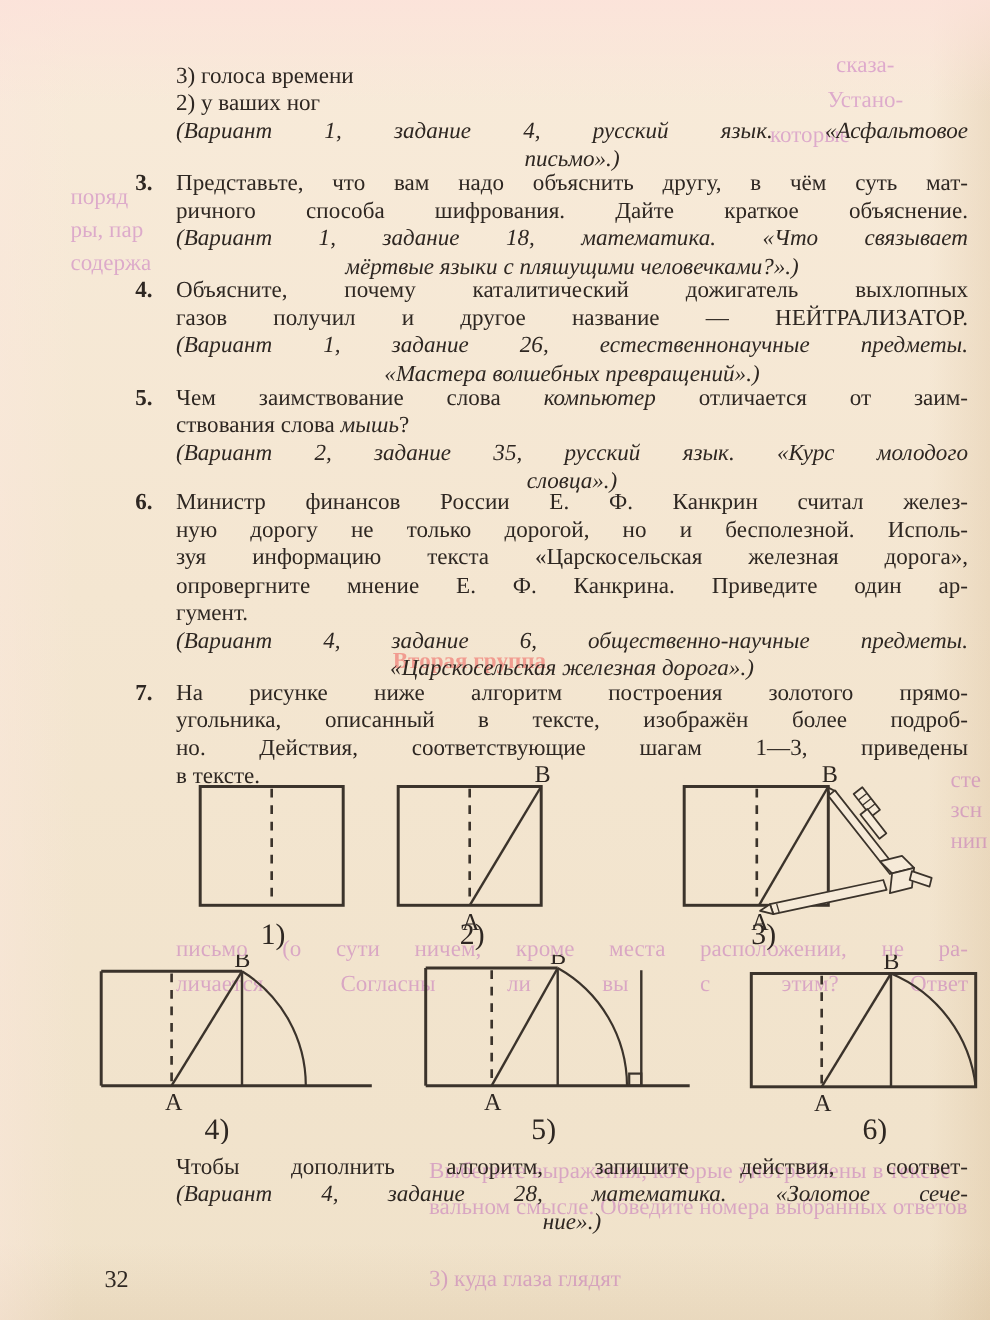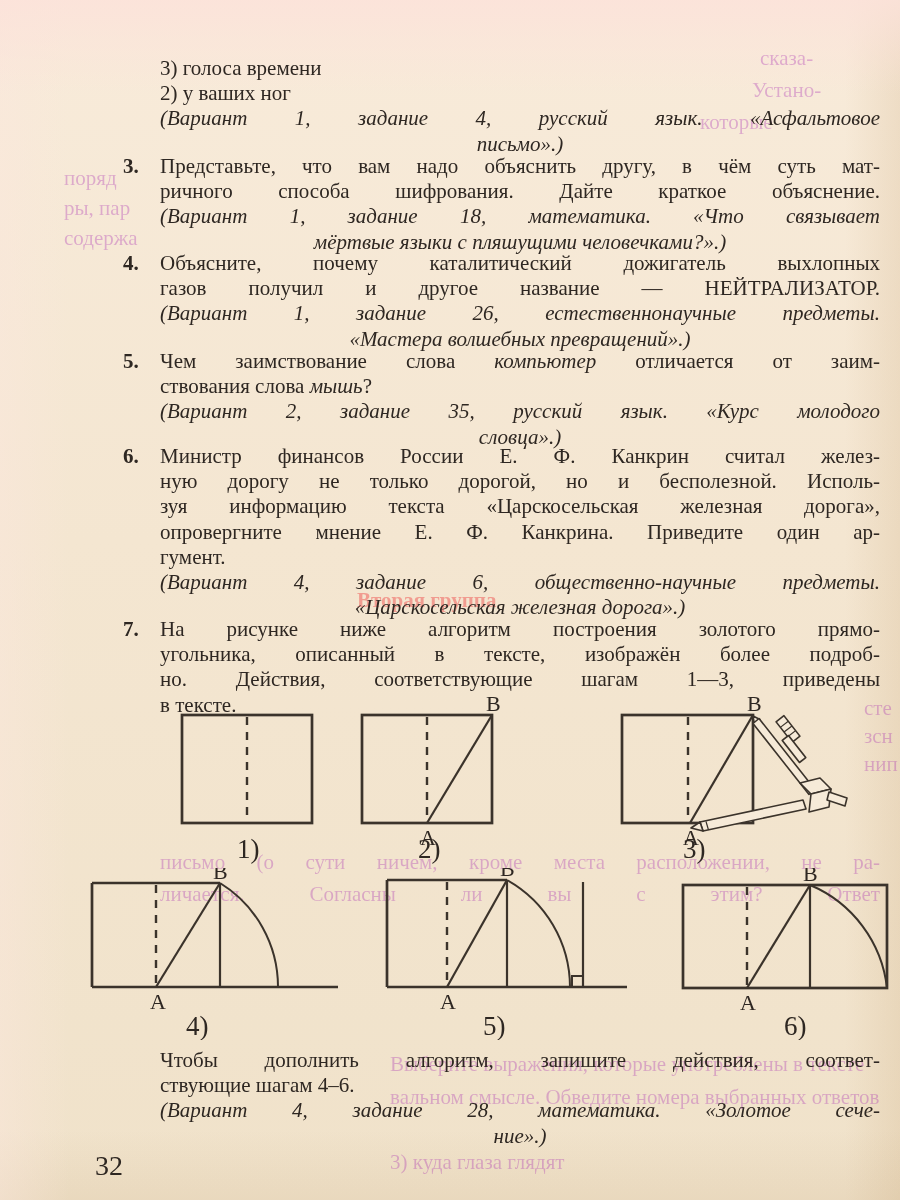--- a/index.html
+++ b/index.html
@@ -21,21 +21,21 @@
   .just{text-align:justify;text-align-last:justify;}
   .it{font-style:italic;text-align:center;}
   .num{position:absolute;left:-37px;top:0;font-size:21px;line-height:25.2px;font-weight:bold;}
   .intro{top:56px;}
   .i3{top:154px;}
   .i4{top:251px;}
   .i5{top:349px;}
   .i6{top:444px;}
   .i7{top:617px;}
   .closing{top:1048px;}
-  .pagenum{position:absolute;left:95px;top:1150px;font-size:28px;}
+  .pagenum{position:absolute;left:95px;top:1150px;font-size:22px;}
   
   .figrow{position:absolute;left:0;}
   .fig1{top:695px;}
   .fig2{top:868px;}
   svg{display:block;}
   .sq{fill:none;stroke:#3b332b;stroke-width:2.7;}
   .ln{stroke:#3b332b;stroke-width:2.2;fill:none;}
   .thin{stroke:#3b332b;stroke-width:2;fill:none;}
   .dash{stroke:#3b332b;stroke-width:2.4;fill:none;stroke-dasharray:8 7;}
   .ptlabel{font-family:"Liberation Serif","DejaVu Serif",serif;font-size:22px;fill:#2e2722;}
@@ -216,20 +216,19 @@
         <path class="thin" d="M 810 885 A 127 127 0 0 1 887 988"></path>
         <text class="ptlabel" x="803" y="881">В</text>
         <text class="ptlabel" x="740" y="1010">А</text>
         <text class="figlabel" x="784" y="1035">6)</text>
       </g>
     </svg>
   </div>
 
   <div class="tb closing">
       <div class="line just"><span>Чтобы дополнить алгоритм, запишите действия, соответ-</span></div>
-      <div class="line"><span>ствующие шагам 4–6.</span></div>
       <div class="line just it"><span>(Вариант 4, задание 28, математика. «Золотое сече-</span></div>
       <div class="line it"><span>ние».)</span></div>
     </div>
 
   <div class="pagenum">32</div>
 
 </div>
 
 </body></html>

